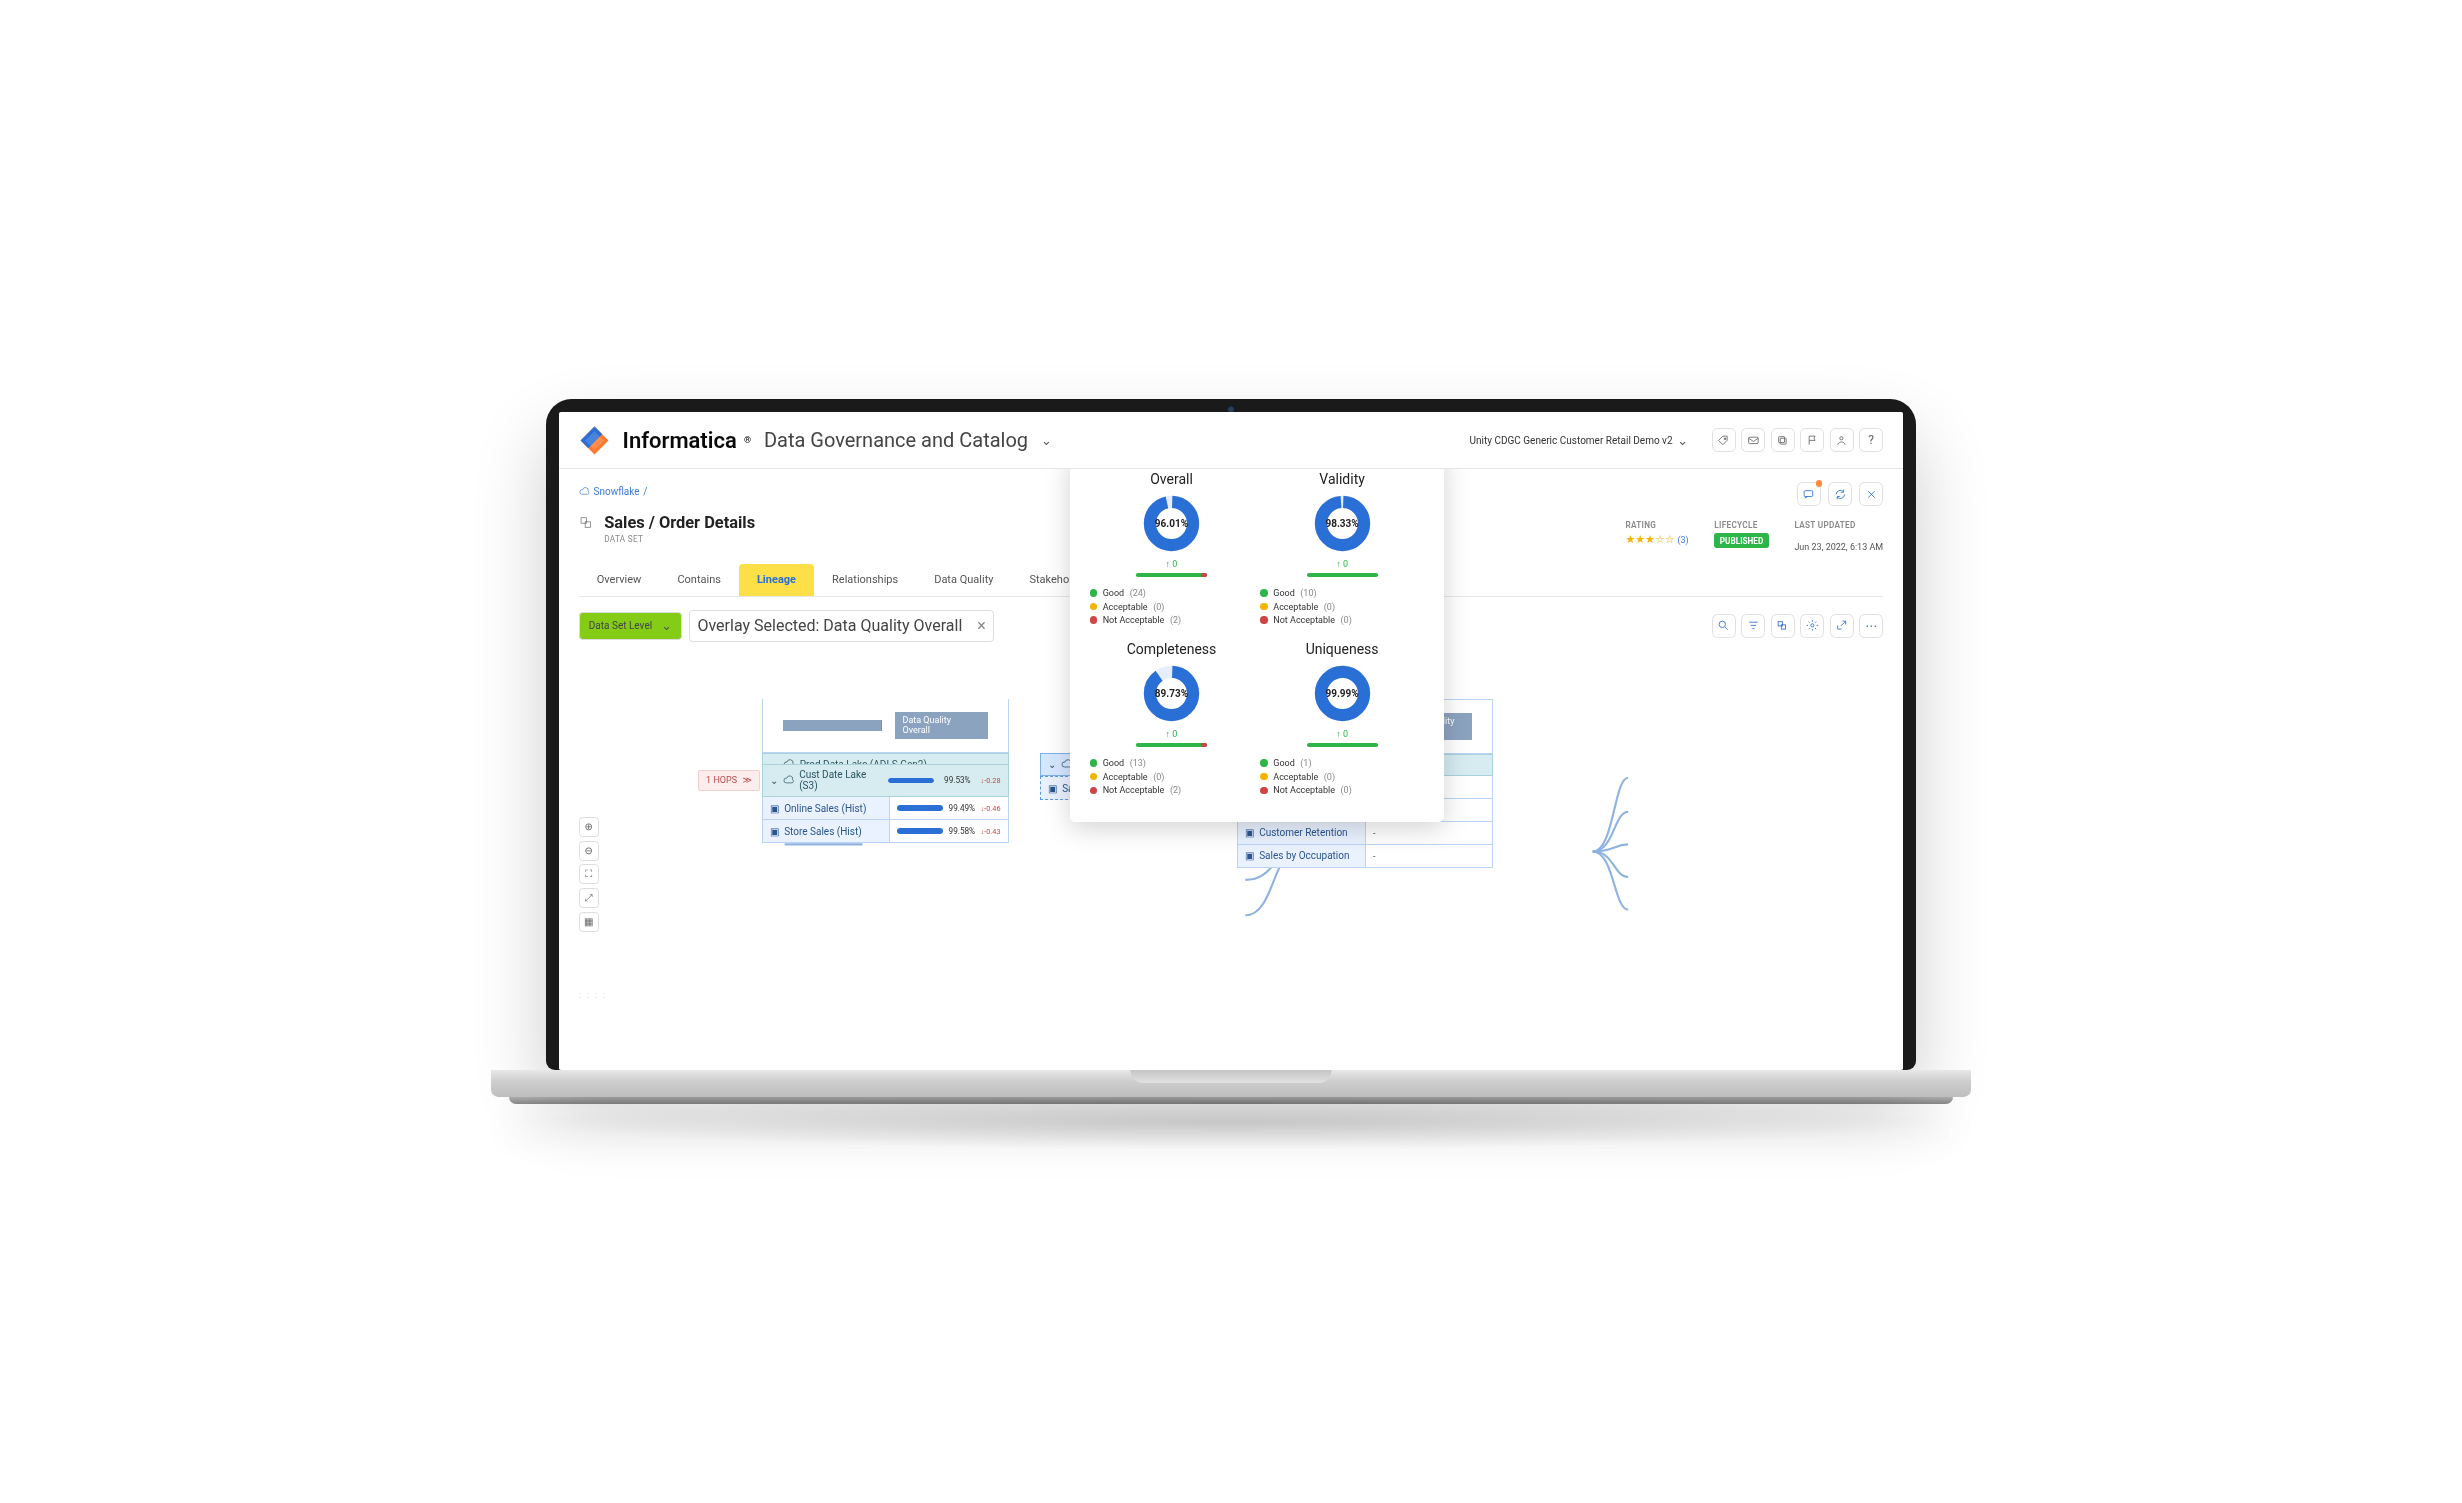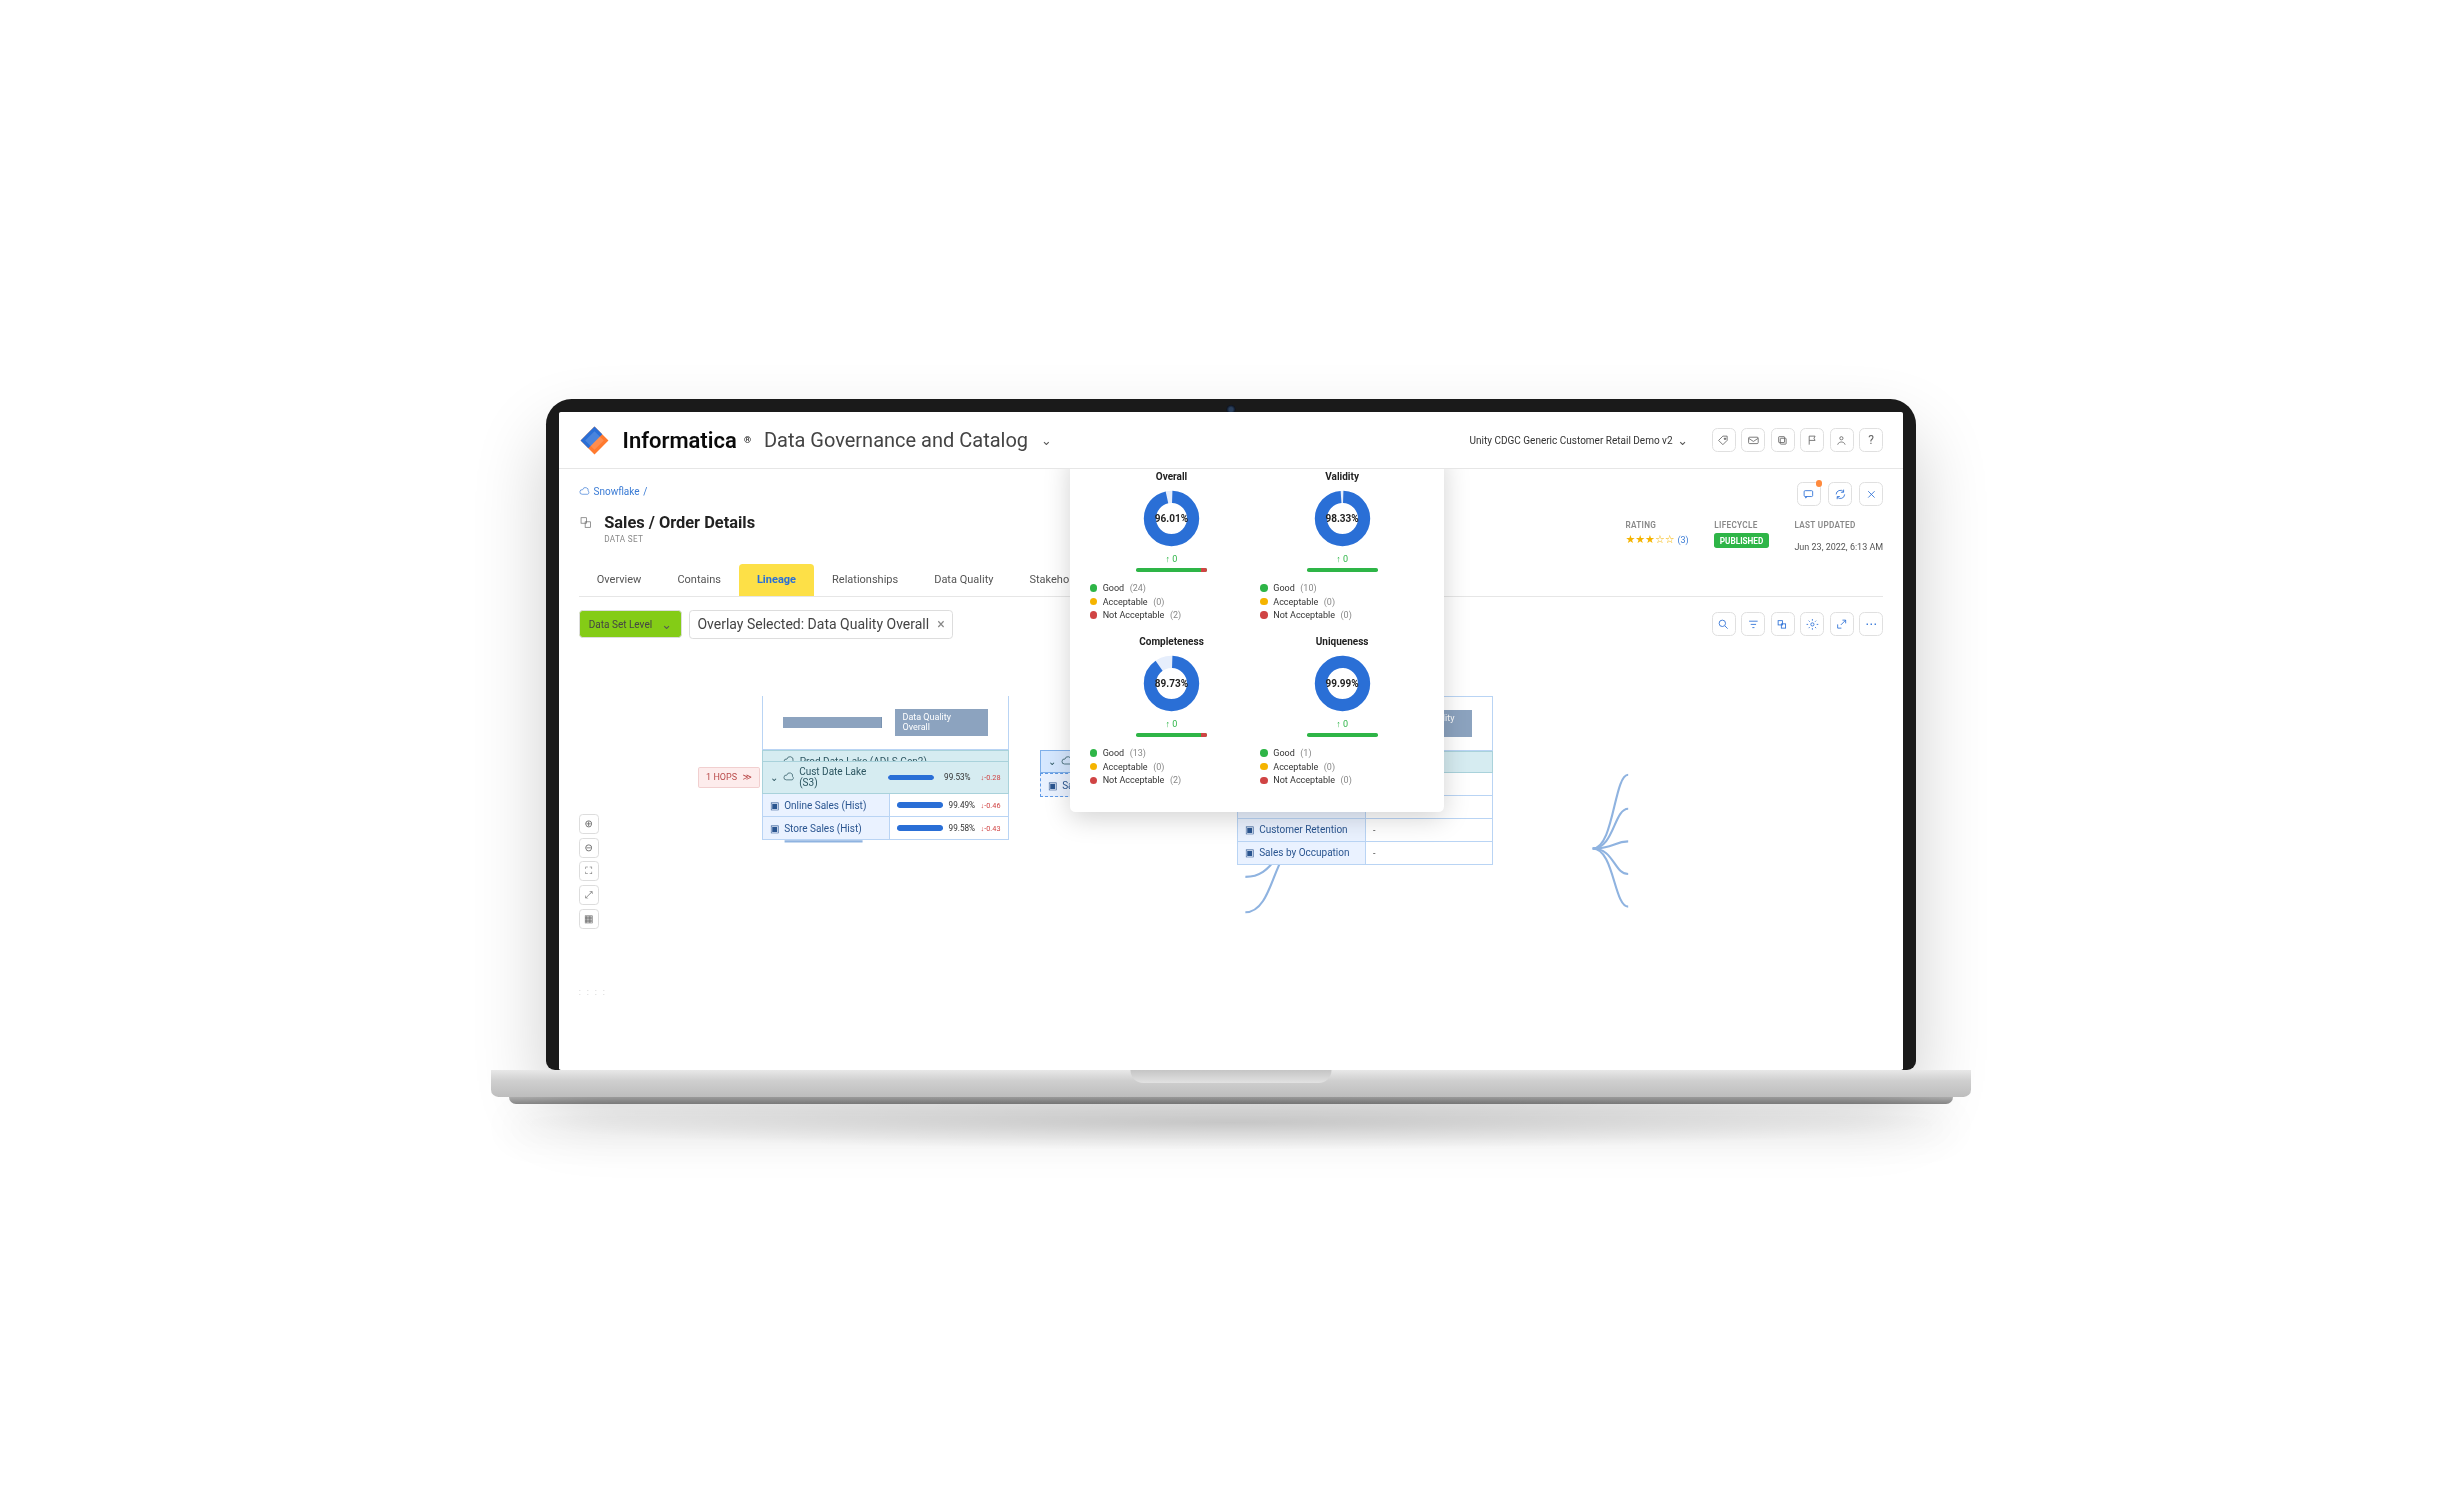--- a/index.html
+++ b/index.html
@@ -43,21 +43,21 @@
   .act-right{position:absolute;right:20px;top:12.8px;display:flex;gap:7.3px;align-items:center}
   .act-right .ibtn{color:#2a6fd6}
   .act-right .ibtn svg{stroke:#2a6fd6}
   .notif-dot{position:absolute;top:-2.7px;right:-2.7px;width:6.4px;height:6.4px;background:#ff8a3d;border-radius:50%}
   .ib-rel{position:relative}
   .tabs{display:flex;border-bottom:0.9px solid #e6e6e6;margin-top:20px}
   .tab{padding:9px 18px;font-size:11px;color:#555;cursor:pointer;border-bottom:1.8px solid transparent}
   .tab.active{color:#2a6fd6;font-weight:700;background:#fde047;border-radius:3.7px 3.7px 0 0}
   .toolbar{display:flex;align-items:center;gap:7.3px;margin-top:12.8px}
   .drop{border:0.9px solid #ddd;border-radius:3.7px;padding:5.5px 9px;font-size:10px;color:#444;background:#84cc16;display:flex;align-items:center;gap:9px;cursor:pointer}
-  .chip{border:0.9px solid #ddd;border-radius:3.7px;padding:5.5px 7.3px;font-size:14px;color:#444;background:#fff;display:flex;align-items:flex-end;gap:8px}
+  .chip{border:0.9px solid #ddd;border-radius:3.7px;padding:5.5px 7.3px;font-size:16px;color:#444;background:#fff;display:flex;align-items:flex-end;gap:15px}
   .chip .x{color:#888;cursor:pointer}
   .tb-right{display:flex;gap:5.5px}
   .tb-right .ibtn{color:#2a6fd6}
   .tb-right .ibtn svg{stroke:#2a6fd6}
   
   .canvas{position:relative;margin-top:11px;height:347px;background:#fff}
   .dots-bottom{position:absolute;left:0;bottom:0;color:#ccc;font-size:9px;letter-spacing:1.8px}
   .zoom-ctrl{position:absolute;left:0;top:164px;display:flex;flex-direction:column;gap:3.7px}
   .zbtn{width:20px;height:20px;border:0.9px solid #ddd;border-radius:3.7px;background:#fff;display:flex;align-items:center;justify-content:center;color:#666;cursor:pointer;font-size:10px}
   .hops{position:absolute;left:119px;top:117px;border:0.9px solid #f1cfcf;background:#fdecec;color:#b94848;font-size:9px;padding:4.6px 7.3px;border-radius:1.8px;display:flex;align-items:center;gap:5.5px}
@@ -83,21 +83,21 @@
   .right-group{left:658px;top:46px}
   .right-group .row.hdr{border-top:0.9px solid #b9d4f4}
   .right-group .cell-name{width:128px}
   .right-group .cell-dq{width:73px}
   svg.links{position:absolute;inset:0;pointer-events:none}
   svg.links path{stroke:#8fb3e0;stroke-width:1.5;fill:none}
   
   .popover{position:absolute;top:-16.4px;left:511px;width:374px;background:#fff;border-radius:5.5px;box-shadow:0 5.5px 27px rgba(0,0,0,.18);padding:12.8px 16.4px 16.4px;z-index:5}
   .metrics{display:grid;grid-template-columns:1fr 1fr}
   .metric{display:flex;flex-direction:column;align-items:center;padding:5.5px 3.7px 9px}
-  .metric .mtitle{font-size:10px;font-weight:700;color:#222;margin-bottom:7.3px}
+  .metric .mtitle{font-size:14px;font-weight:400;color:#222;margin-bottom:7.3px}
   .donut{width:57px;height:57px;position:relative}
   .donut-txt{position:absolute;inset:0;display:flex;align-items:center;justify-content:center;font-size:10px;font-weight:700;color:#222}
   .trend{font-size:9px;color:#2eb547;margin-top:7.3px}
   .seg{width:71px;height:4.6px;background:#2eb547;border-radius:1.8px;margin-top:3.7px;position:relative}
   .seg i{position:absolute;right:0;top:0;bottom:0;width:5.5px;background:#d04444;border-radius:0 1.8px 1.8px 0}
   .legend{font-size:9px;color:#333;margin-top:9px;width:100%}
   .legend div{display:flex;align-items:center;gap:5.5px;padding:1.8px 0}
   .dot{width:7.3px;height:7.3px;border-radius:50%;flex-shrink:0}
   .dot.g{background:#2eb547}.dot.y{background:#f5b400}.dot.r{background:#d04444}
   .legend .cnt{color:#888}

